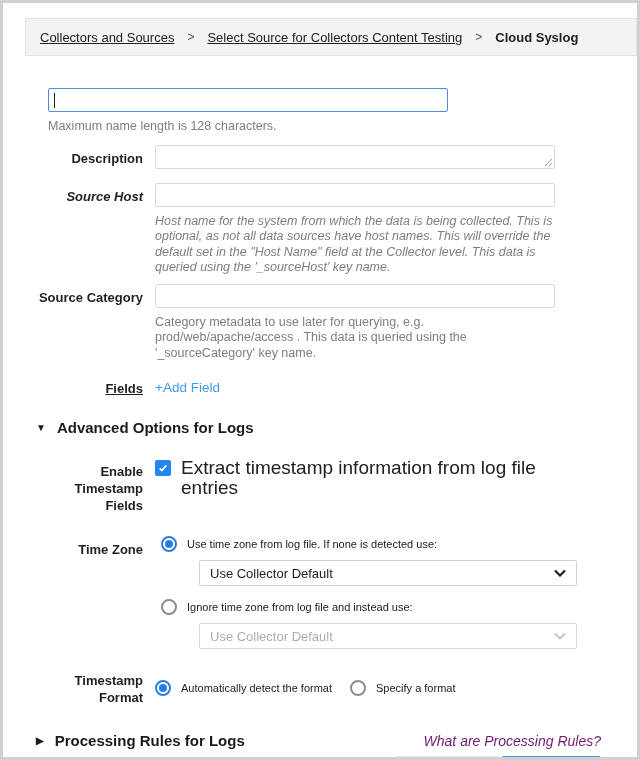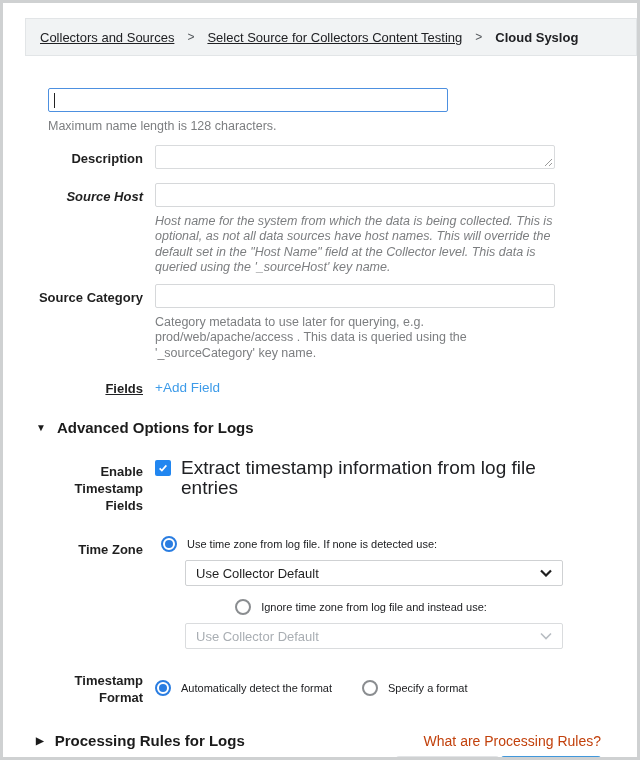--- a/index.html
+++ b/index.html
@@ -119,21 +119,21 @@
     left: 2px; top: 2px;
     width: 8px; height: 8px;
     border-radius: 50%;
     background: #2a7de1;
   }
   .radio.off { border: 2px solid #8a8d90; }
   .radio-label { margin-left: 10px; font-size: 11px; }
 
   
   .select {
-    margin: 8px 0 0 24px;
+    margin: 8px 0 0 38px;
     width: calc(100% - 22px);
     height: 26px;
     border: 1px solid #cfd1d3;
     border-radius: 2px;
     display: flex;
     align-items: center;
     justify-content: space-between;
     padding: 0 10px;
     font-size: 13px;
     color: #1f1f1f;
@@ -141,21 +141,21 @@
     background: #fff;
   }
   .select.disabled { color: #a9aeb3; border-color: #dadcde; cursor: default; }
 
   
   .bottom-row {
     display: flex;
     justify-content: space-between;
     align-items: center;
   }
-  .help-link { color: #c2410c; font-size: 14px; cursor: pointer; }
+  .help-link { color: #701a75; font-size: 14px; cursor: pointer; font-style: italic; }
 
   .btn-row { display: flex; justify-content: flex-end; gap: 2px; }
   .btn {
     height: 34px;
     border: none;
     border-radius: 3px;
     font-family: "Liberation Sans", sans-serif;
     font-size: 14px;
     cursor: pointer;
   }
@@ -164,25 +164,25 @@
 
   
   .mt-name { margin-top: 32px; }
   .mt-desc { margin-top: 10px; }
   .mt-shost { margin-top: 14px; font-style: italic; }
   .mt-scat { margin-top: 8px; }
   .mt-fields { margin-top: 14px; text-decoration: underline; }
   .mt-adv { margin-top: 22px; }
   .mt-ets { margin-top: 22px; }
   .mt-tz { margin-top: 22px; gap: 6px; }
-  .mt-radio2 { margin-top: 13px; justify-content: center; }
+  .mt-radio2 { margin-top: 13px; }
   .mt-tsf { margin-top: 18px; }
   .mt-proc { margin-top: 26px; }
   .mt-btns { margin-top: 7px; }
-  .tsf-group { display: flex; align-items: center; gap: 30px; }
+  .tsf-group { display: flex; align-items: center; gap: 18px; }
 </style>
 </head>
 <body>
 
 <div class="breadcrumb">
   <span class="crumb-link">Collectors and Sources</span>
   <span class="crumb-sep">&gt;</span>
   <span class="crumb-link">Select Source for Collectors Content Testing</span>
   <span class="crumb-sep">&gt;</span>
   <span class="crumb-current">Cloud Syslog</span>

